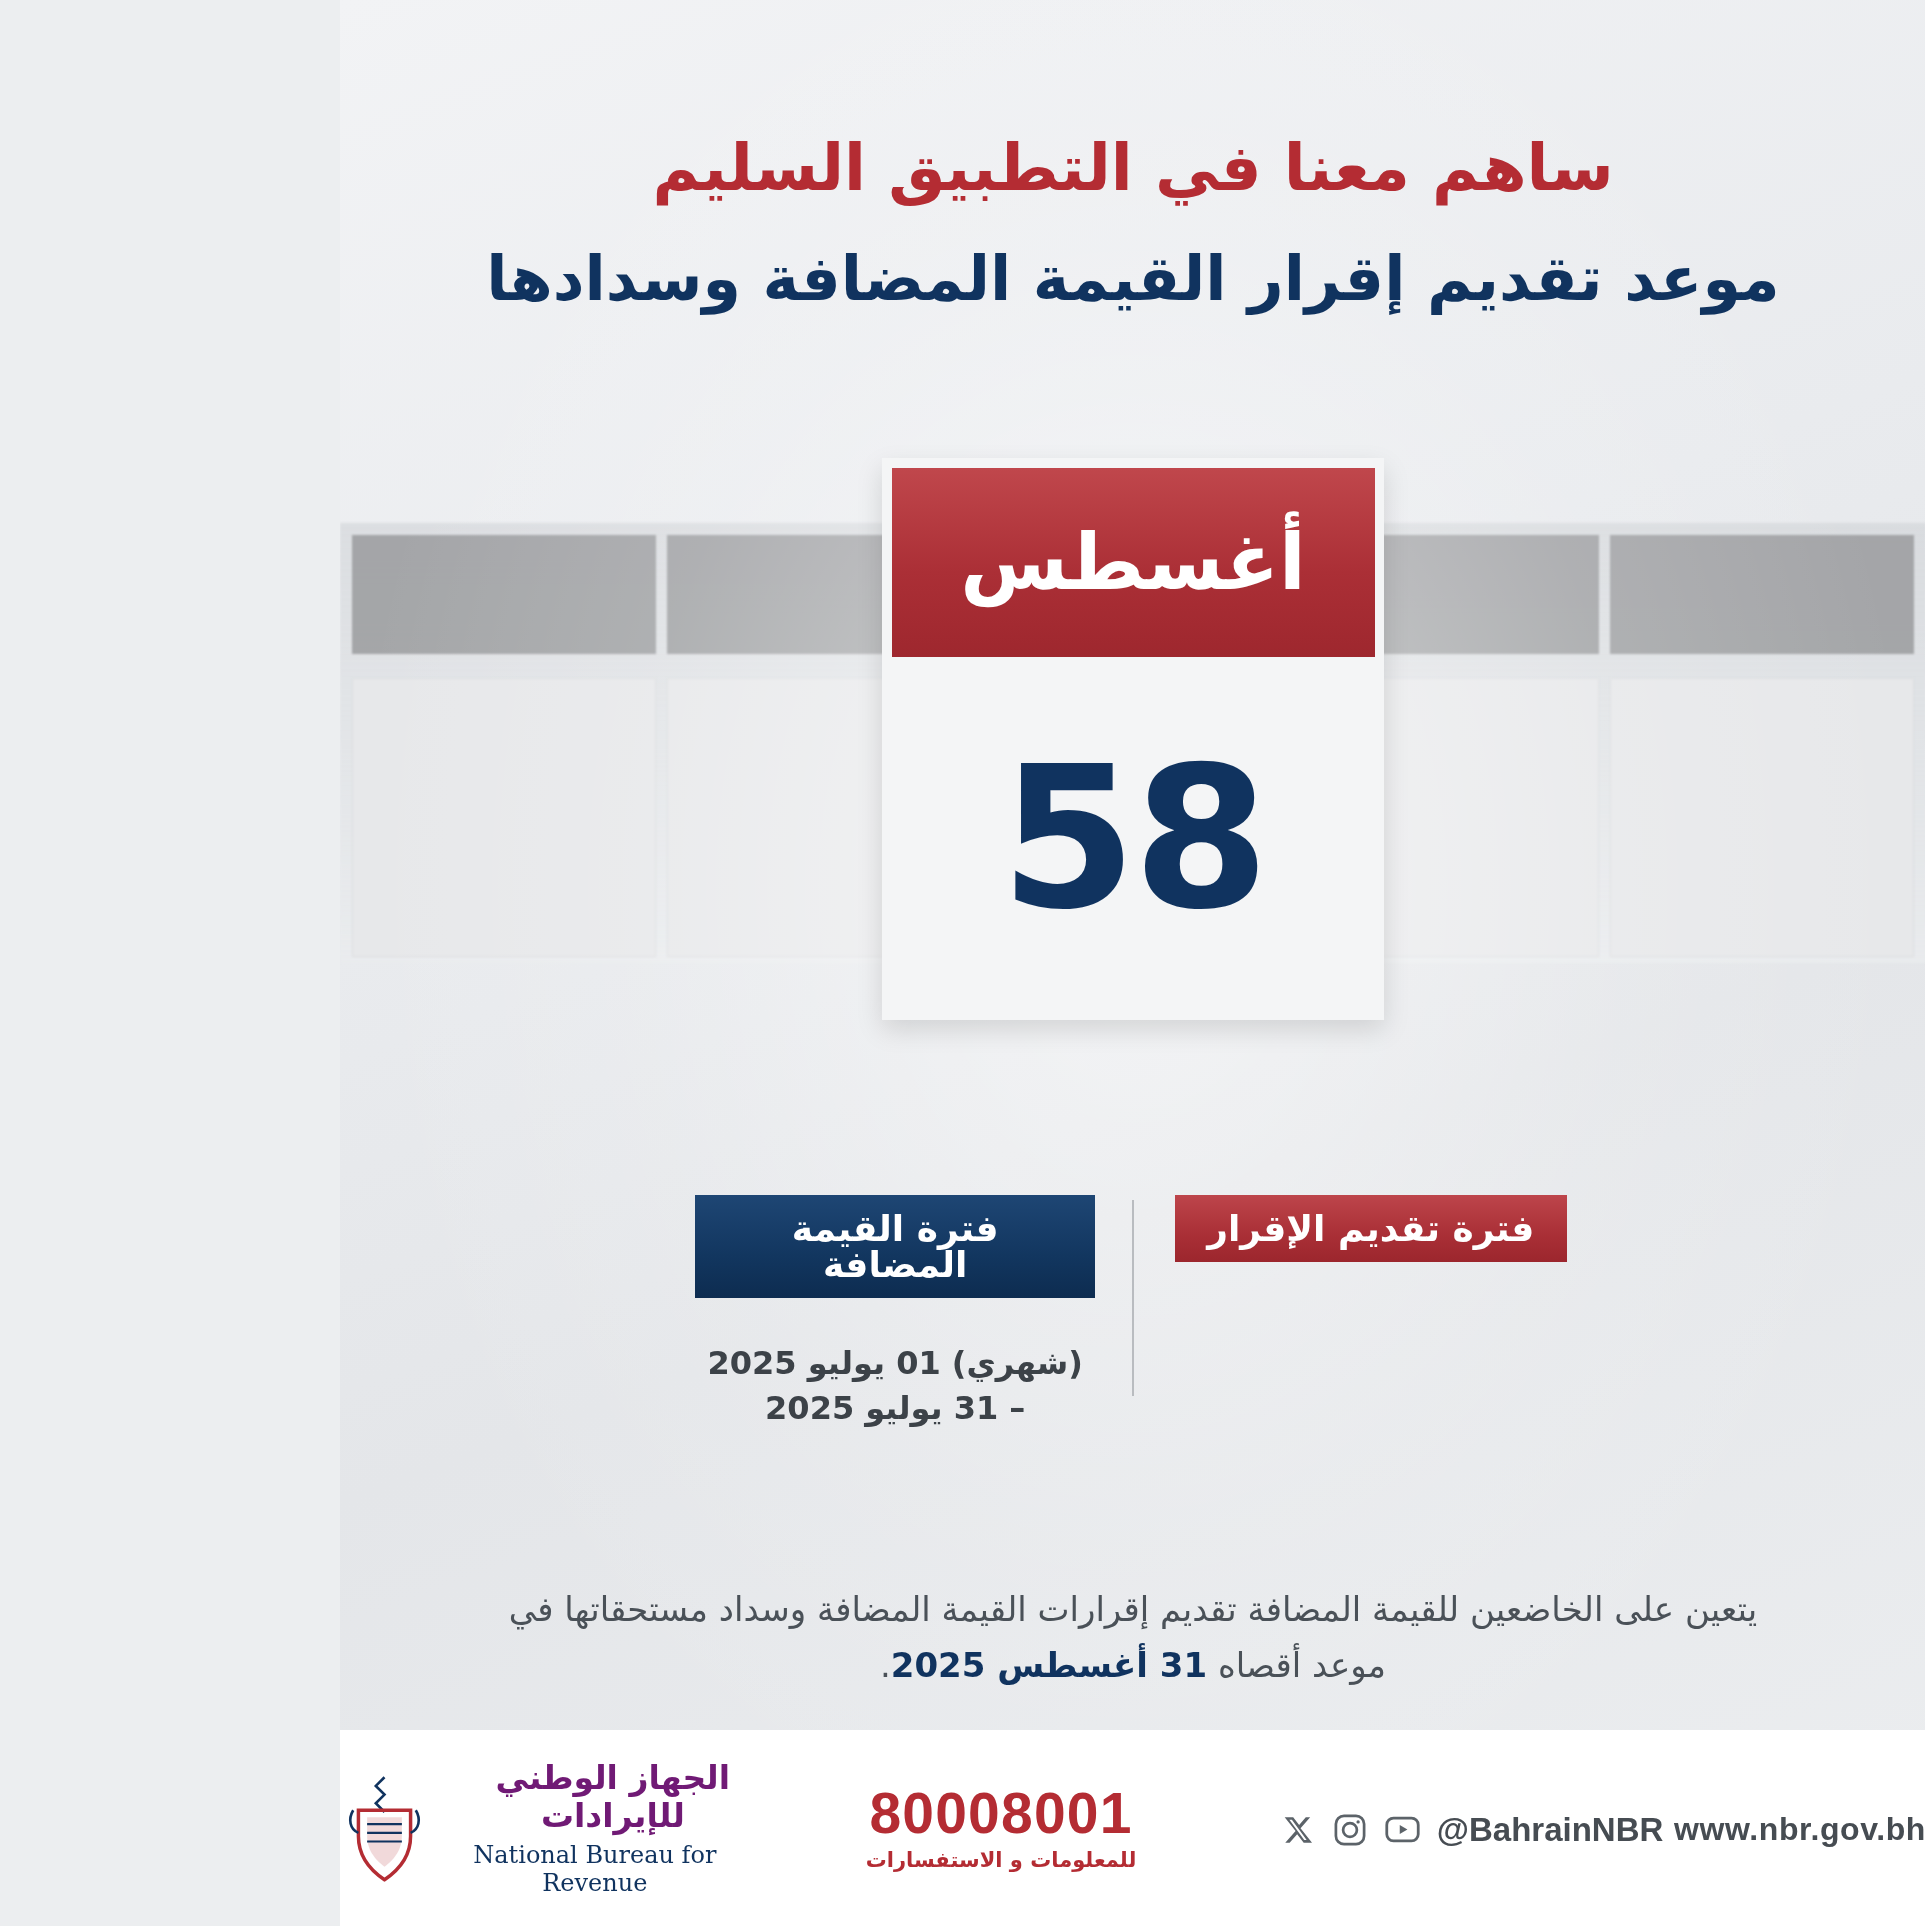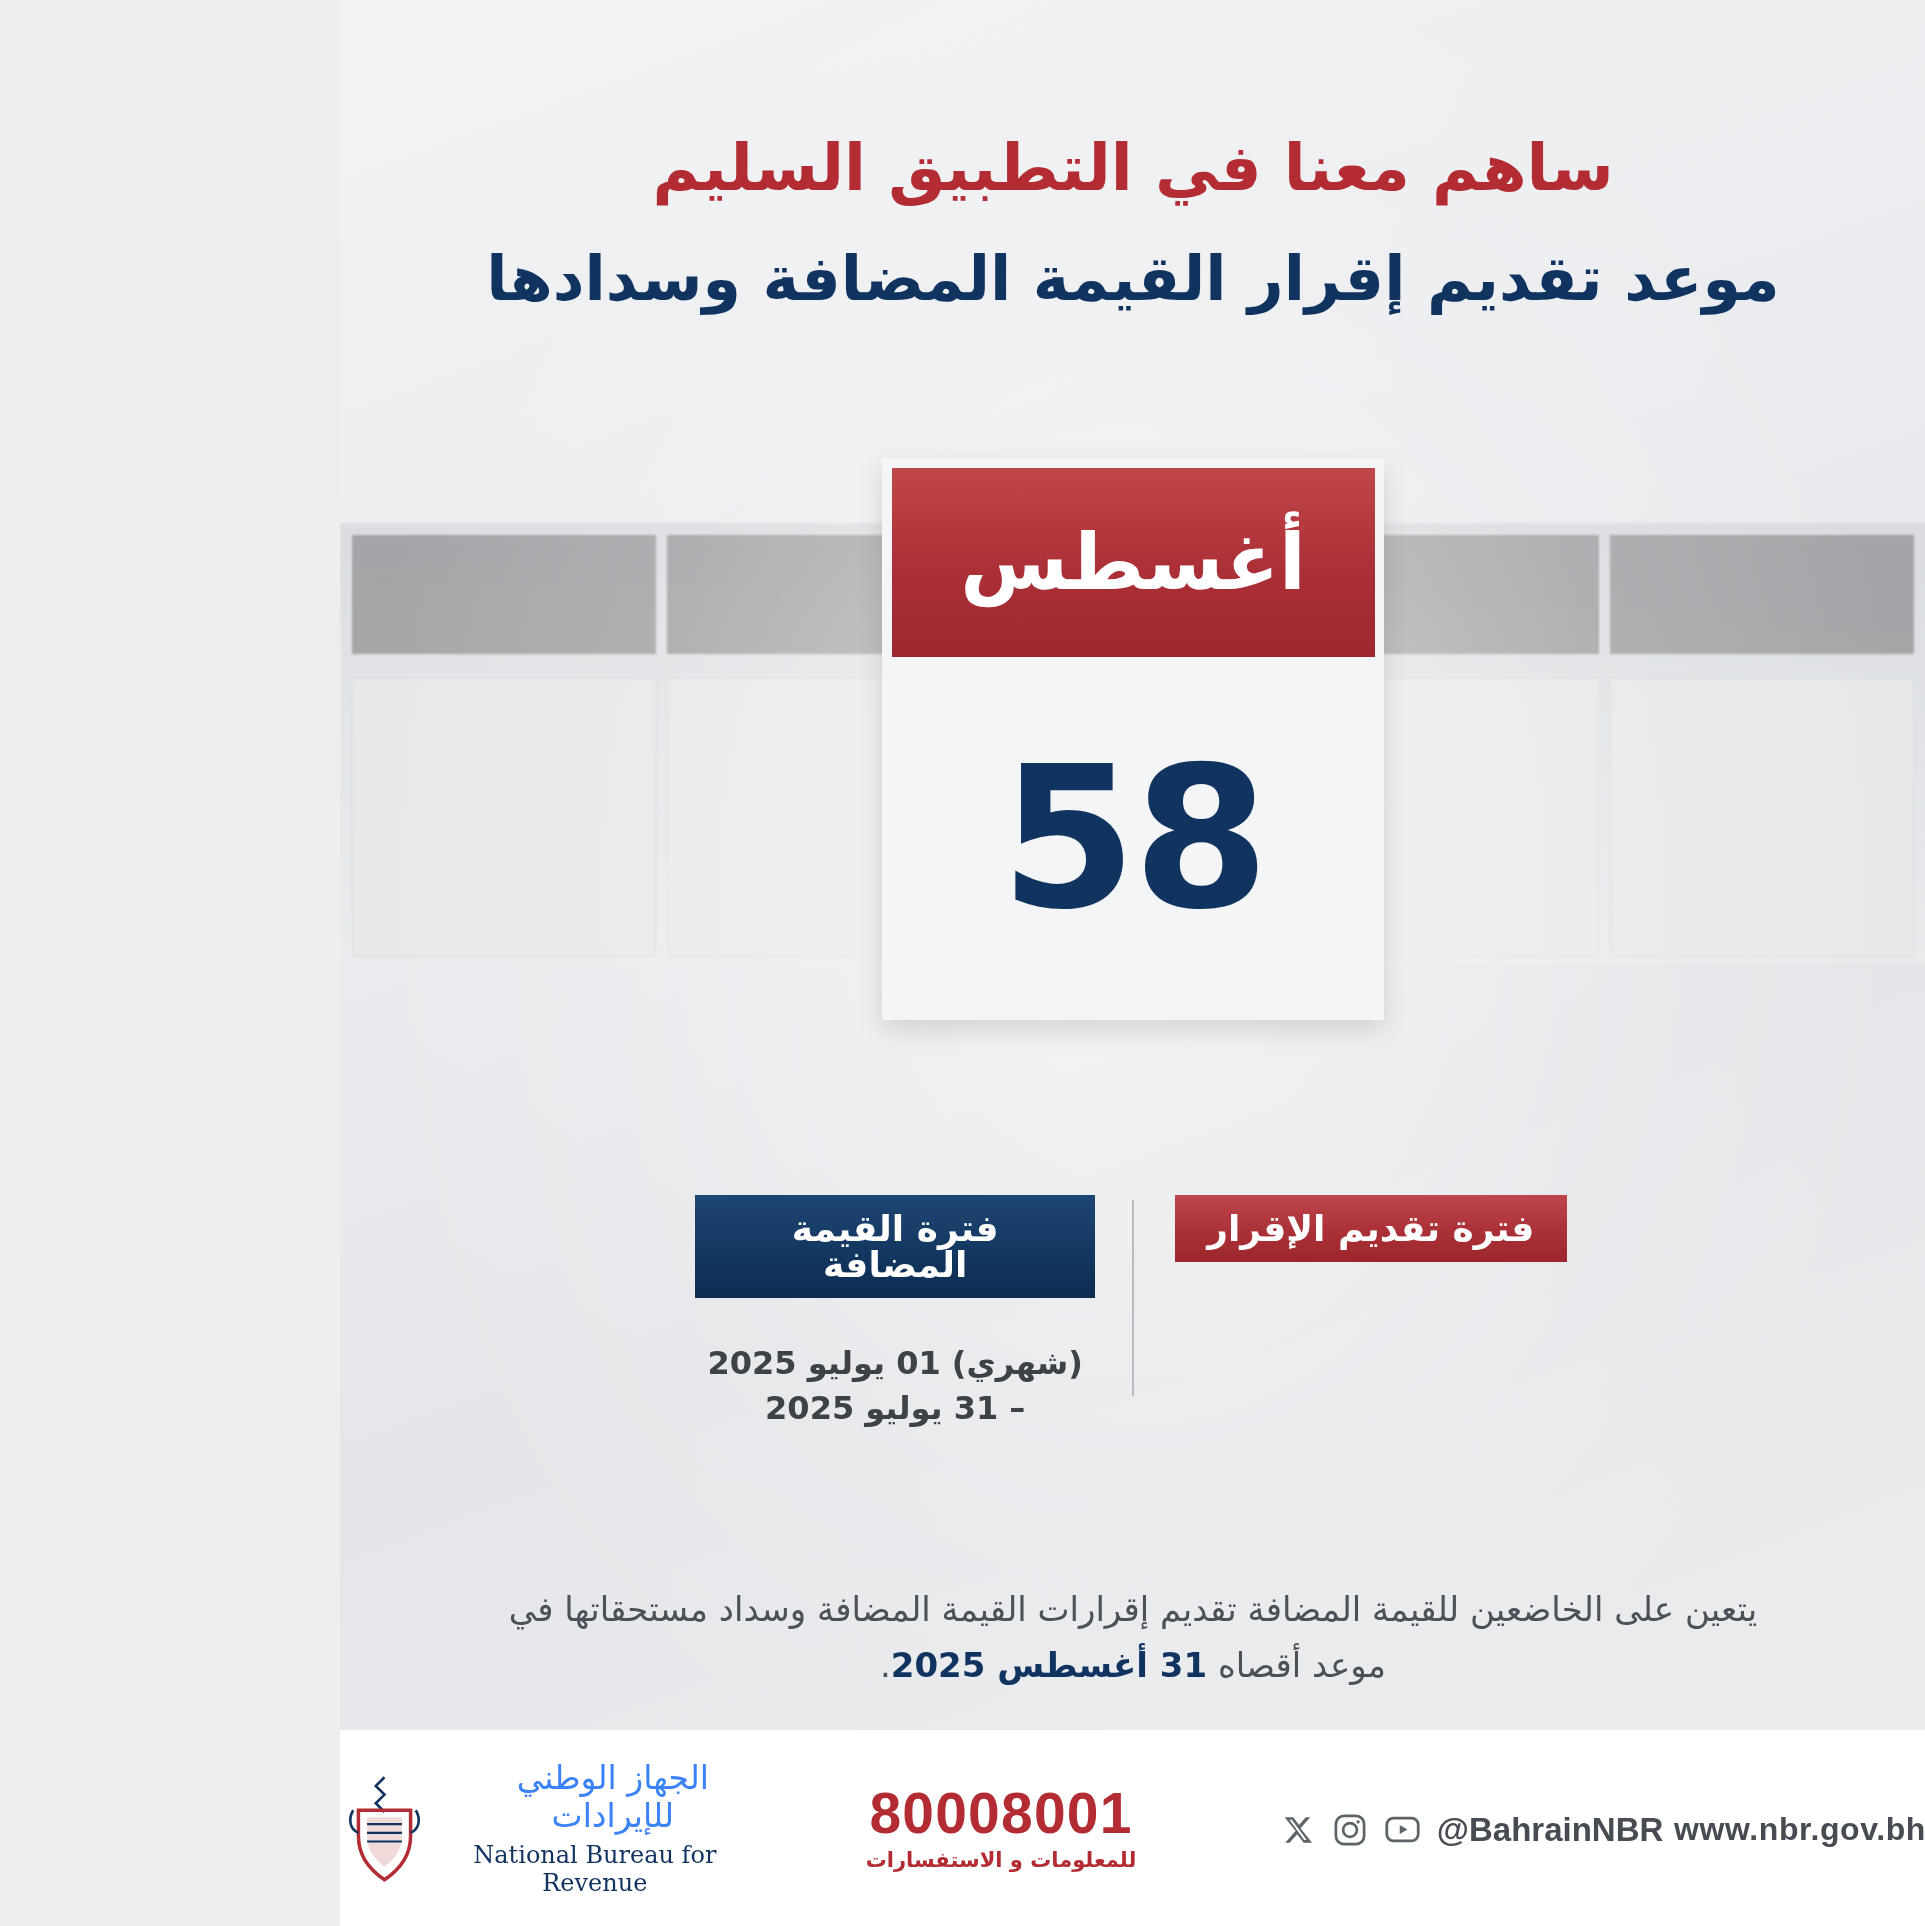--- a/index.html
+++ b/index.html
@@ -271,23 +271,23 @@
     gap: 20px;
     padding-left: 0;
     padding-right: 36px;
     margin-right: 24px;
   }
   .logo-text {
     text-align: center;
     direction: rtl;
   }
   .logo-ar {
-    color: #3b82f6;
+    color: #701a75;
     font-size: 33px;
-    font-weight: normal;
+    font-weight: bold;
     letter-spacing: -1.2px;
     line-height: 1.15;
     margin-left: 36px;
   }
   .logo-en {
     color: #10335f;
     font-size: 24px;
     font-family: "DejaVu Serif", "Liberation Serif", serif;
     margin-top: 6px;
     direction: ltr;

